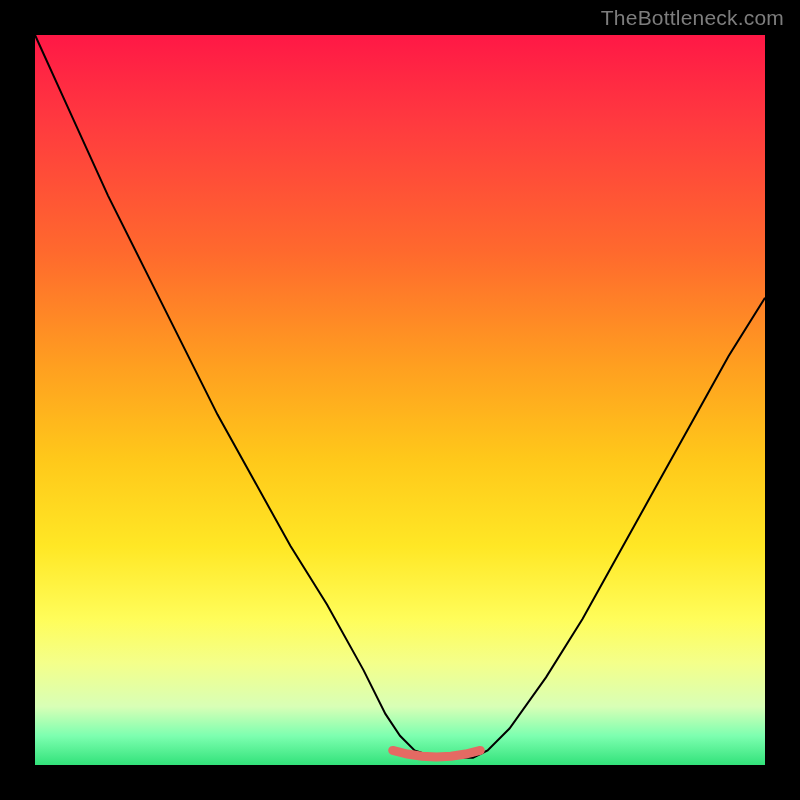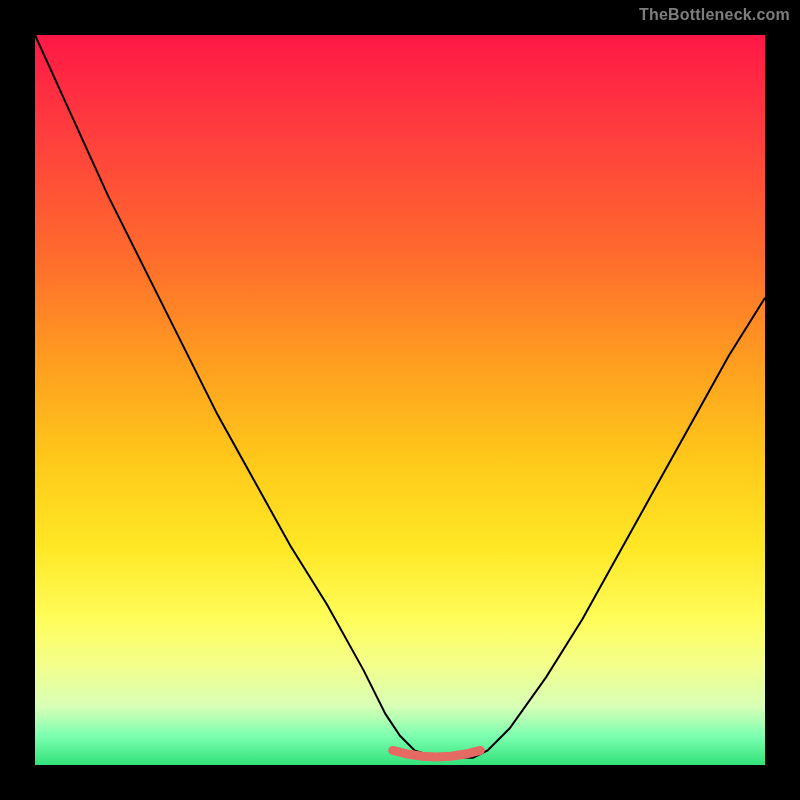--- a/index.html
+++ b/index.html
@@ -34,25 +34,25 @@
       #fffd5a 80%,
       #f4ff8a 86%,
       #d8ffb6 92%,
       #7dffb0 96%,
       #32e27a 100%
     );
   }
   .watermark {
     position: absolute;
     top: 6px;
-    right: 10px;
+    right: 16px;
     color: #7d7d7d;
-    font-size: 16px;
+    font-size: 21px;
     letter-spacing: 0.2px;
-    font-weight: 700;
+    font-weight: 400;
   }
   svg.curve {
     position: absolute;
     left: 0;
     top: 0;
     width: 730px;
     height: 730px;
     overflow: visible;
   }
 </style>

